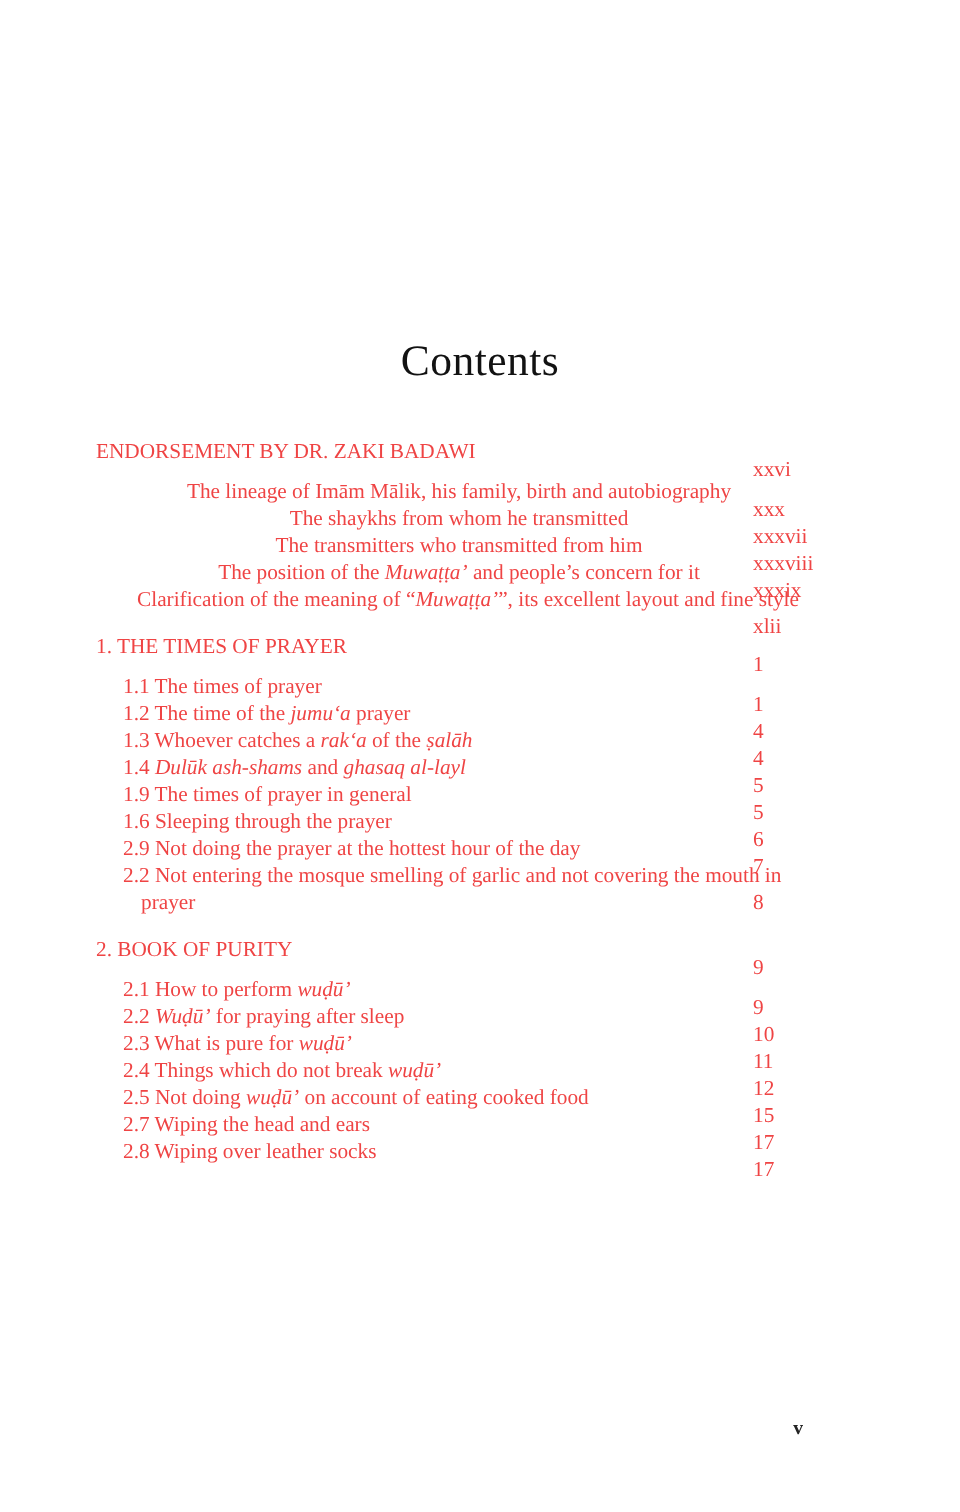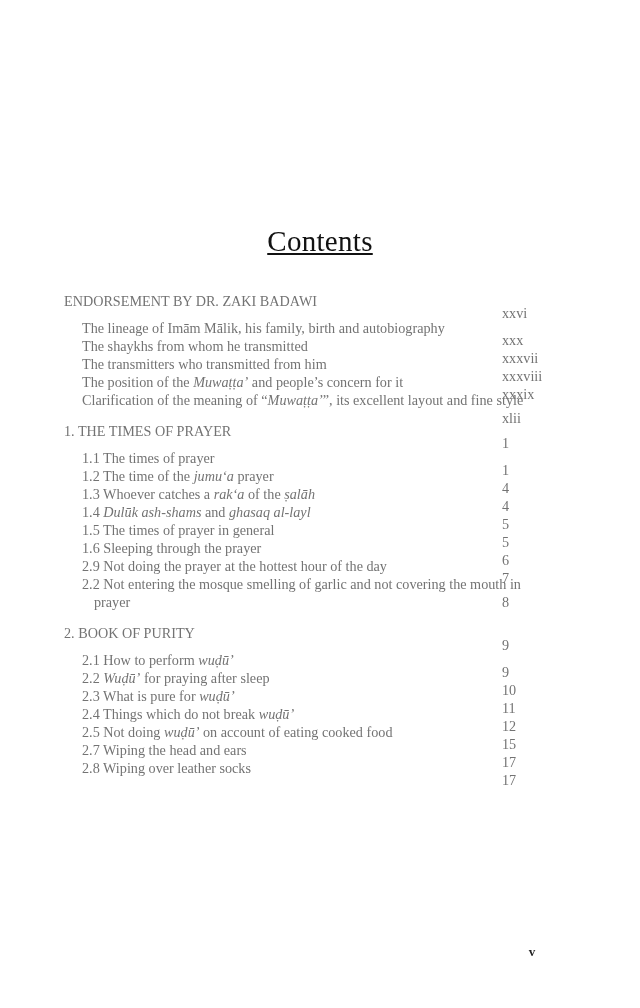--- a/index.html
+++ b/index.html
@@ -38,36 +38,35 @@
   .page-title {
     position: absolute;
     left: 0;
     top: 206px;
     width: 640px;
     text-align: center;
     font-size: 29px;
     font-weight: normal;
     letter-spacing: 0.3px;
     color: #121212;
-    text-decoration: underline;
   }
 
   .toc {
     position: absolute;
     left: 64px;
     top: 292px;
     width: 500px;
   }
 
   
   .row {
     position: relative;
     font-size: 14.2px;
     line-height: 18px;
-    color: #737373;
+    color: #ef4444;
   }
   .row .txt {
     display: block;
     width: 448px;
     padding-left: 0;
     text-indent: 0;
   }
   .row .pg {
     position: absolute;
     right: 0;
@@ -75,20 +74,21 @@
     text-align: left;
     top: 12px;
   }
   
   .row.wrap .pg { top: 18px; }
 
   
   .row.sub .txt {
     padding-left: 18px;
     text-indent: -0px;
+    text-align: center;
   }
   .row.sub.wrap .txt {
     padding-left: 30px;
     text-indent: -12px;
   }
   .row.sub .pg { font-weight: normal; }
 
   
   .row.num .txt {
     padding-left: 30px;
@@ -165,21 +165,21 @@
       </div>
       <div class="row num">
         <span class="txt">1.3 Whoever catches a <i>rak‘a</i> of the <i>ṣalāh</i></span>
         <span class="pg">4</span>
       </div>
       <div class="row num">
         <span class="txt">1.4 <i>Dulūk ash-shams</i> and <i>ghasaq al-layl</i></span>
         <span class="pg">5</span>
       </div>
       <div class="row num">
-        <span class="txt">1.5 The times of prayer in general</span>
+        <span class="txt">1.9 The times of prayer in general</span>
         <span class="pg">5</span>
       </div>
       <div class="row num">
         <span class="txt">1.6 Sleeping through the prayer</span>
         <span class="pg">6</span>
       </div>
       <div class="row num">
         <span class="txt">2.9 Not doing the prayer at the hottest hour of the day</span>
         <span class="pg">7</span>
       </div>

